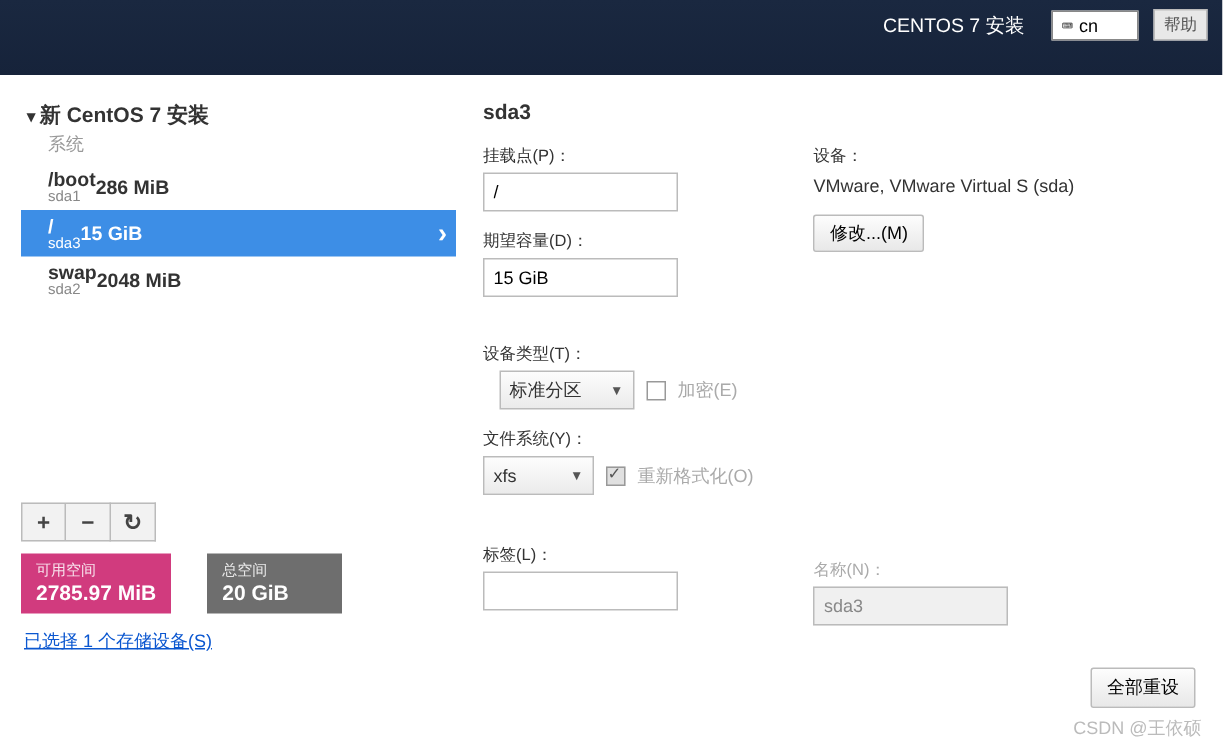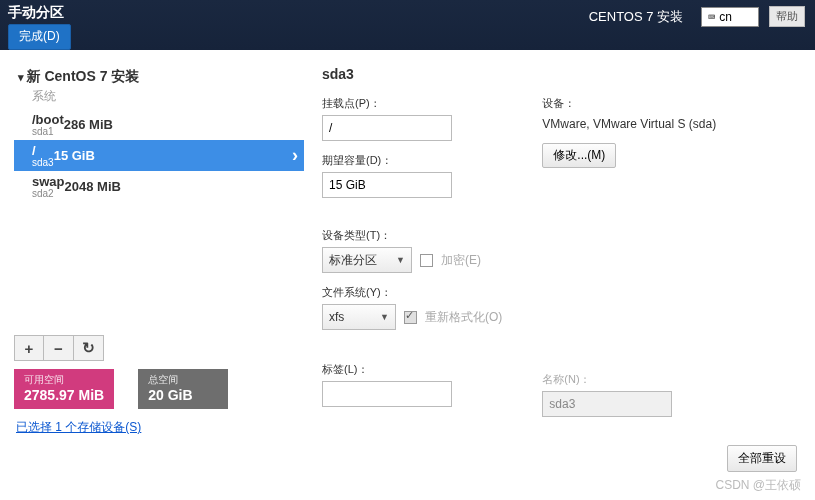--- a/index.html
+++ b/index.html
@@ -48,38 +48,34 @@
   
   .right-col { flex:1; padding-top:2px;}
   .rc-title { font-size:14px; font-weight:600; margin-bottom:14px;}
   .rc-row { display:flex; gap:40px;}
   .field { margin-bottom:12px;}
   .field-label { font-size:11px; color:#333; margin-bottom:4px; display:block;}
   .text-input { width:130px; height:26px; border:1px solid #bbb; padding:2px 6px; font-size:12px; background:#fff;}
   .text-input.disabled { background:#f0f0f0; color:#888;}
   .select-box { width:90px; height:26px; border:1px solid #bbb; background:linear-gradient(#fdfdfd,#ebebeb); display:flex; align-items:center; justify-content:space-between; padding:0 6px; font-size:12px; cursor:pointer;}
   .select-box .caret { font-size:9px; color:#555;}
-  .inline { display:flex; align-items:center; gap:8px;}
+  .inline { display:flex; align-items:center; gap:8px;justify-content:center;}
   .chk { width:13px; height:13px; border:1px solid #999; background:#fff; display:inline-block;}
   .chk.checked { background:#e0e0e0; position:relative;}
   .chk.checked::after { content:"✓"; position:absolute; top:-3px; left:0; font-size:11px; color:#555;}
   .muted { color:#aaa; font-size:12px;}
   .dev-text { font-size:12px; color:#333; line-height:1.5; margin-bottom:10px;}
   .mod-btn { padding:3px 10px; background:linear-gradient(#fdfdfd,#e8e8e8); border:1px solid #bbb; font-size:12px; cursor:pointer; border-radius:2px;}
   .reset-btn { padding:4px 10px; background:linear-gradient(#fdfdfd,#e8e8e8); border:1px solid #bbb; font-size:12px; cursor:pointer; border-radius:2px;}
   .watermark { position:absolute; bottom:6px; right:14px; font-size:12px; color:#bbb; pointer-events:none;}
 </style>
 </head>
 <body>
 
 <div class="topbar">
-  <div class="top-left">
-    <div class="top-title">手动分区</div>
-    <button class="done-btn">完成(D)</button>
-  </div>
   <div class="top-right">
     <span class="top-right-title">CENTOS 7 安装</span>
     <div class="kbd-box">
       <span class="kbd-icon">⌨</span>
       <span>cn</span>
     </div>
     <div class="help-btn">帮助</div>
   </div>
 </div>
 

